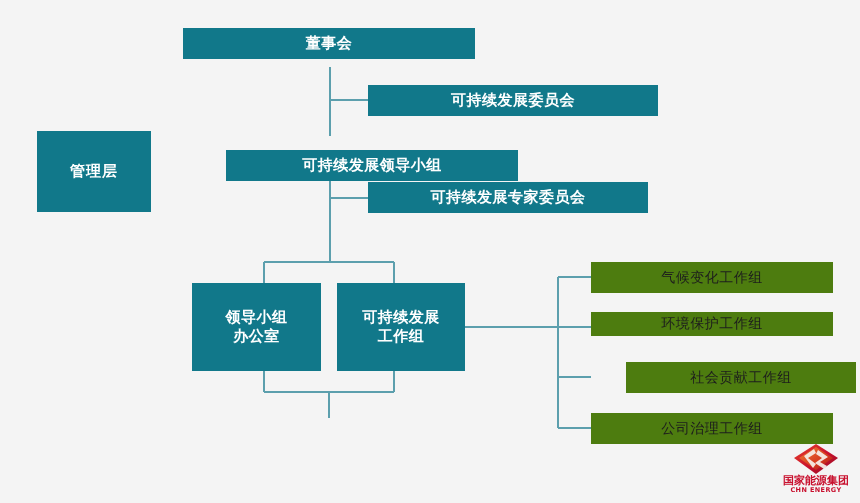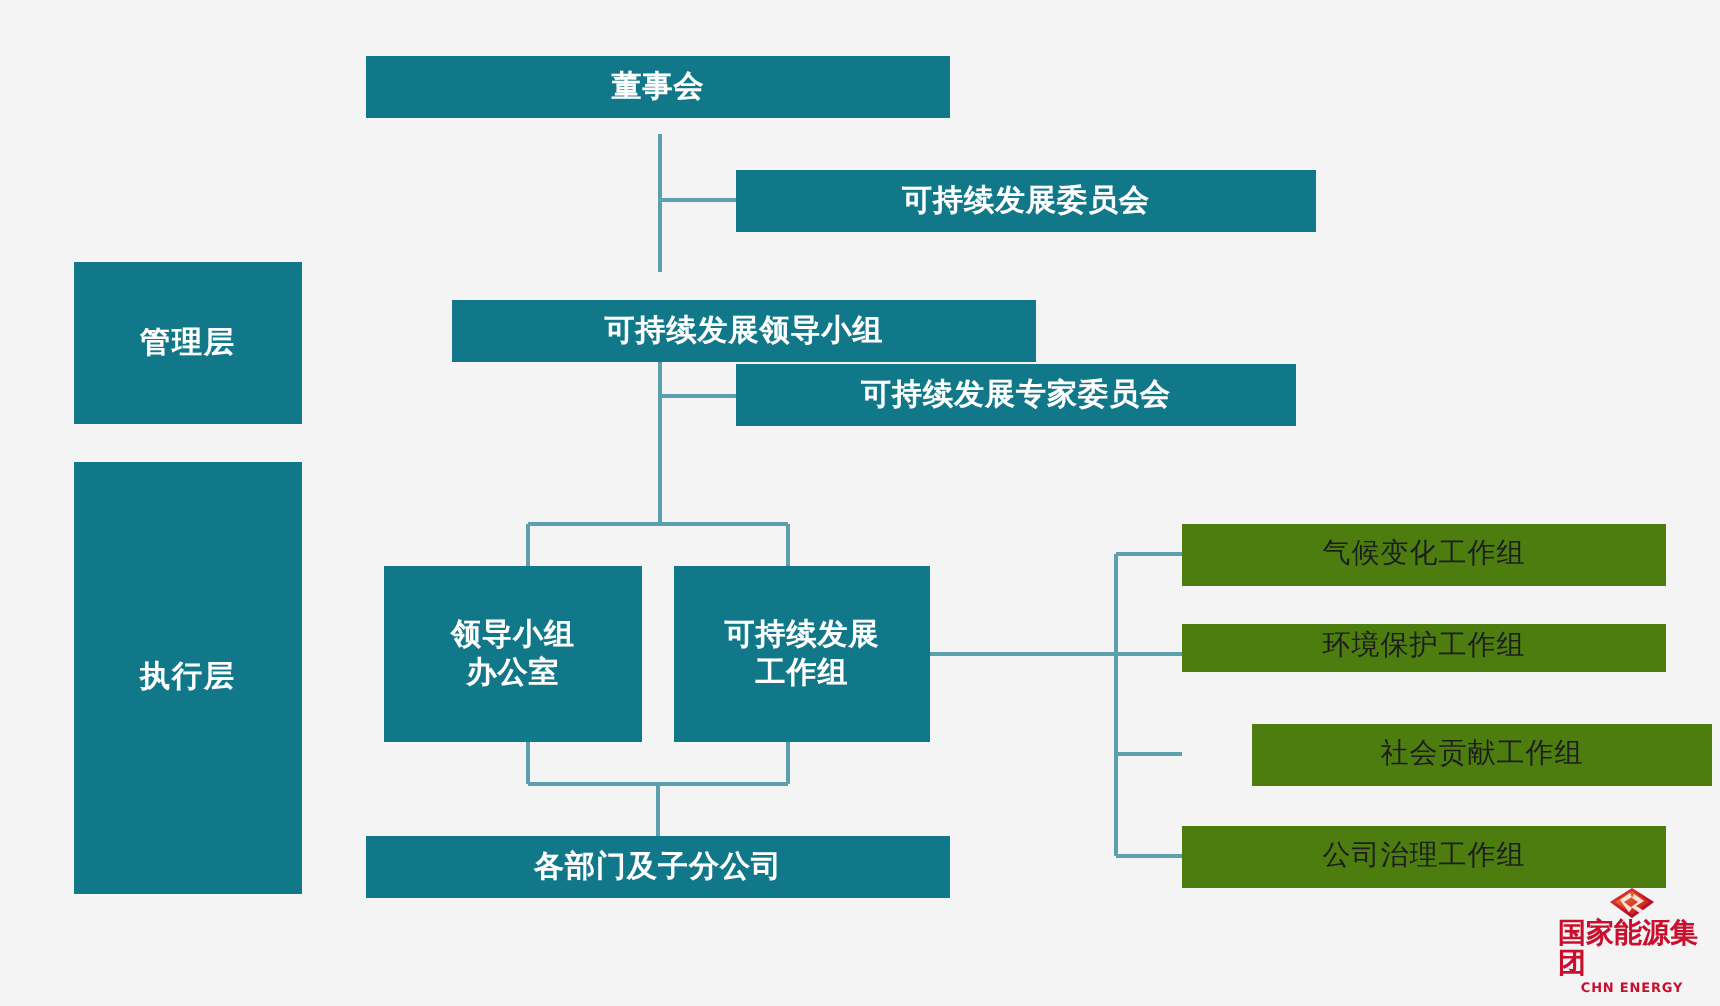--- a/index.html
+++ b/index.html
@@ -55,21 +55,21 @@
     position:absolute;
     left:779px;top:444px;
     width:74px;height:54px;
     display:flex;
     flex-direction:column;
     align-items:center;
     justify-content:flex-start;
   }
   #logo .mark{width:44px;height:30px;display:block;}
   #logo .cn{
-    font-size:14px;
+    font-size:11px;
     font-weight:bold;
     color:#c8102e;
     letter-spacing:0px;
     line-height:1.1;
     margin-top:1px;
   }
   #logo .en{
     font-size:6.5px;
     font-weight:bold;
     color:#c8102e;
@@ -111,39 +111,35 @@
       <line x1="558" y1="377" x2="591" y2="377"></line>
       <line x1="558" y1="428" x2="591" y2="428"></line>
     </g>
   </svg>
 
 
   <div class="box teal layer" style="left:37px;top:131px;width:114px;height:81px;">
     <span>管理层</span>
   </div>
 
-  <div class="box teal layer" style="left:37px;top:231px;width:114px;height:216px;">
-    <span>执行层</span>
-  </div>
 
   <div class="box teal node" style="left:183px;top:28px;width:292px;height:31px;">董事会</div>
 
   <div class="box teal node" style="left:368px;top:85px;width:290px;height:31px;">可持续发展委员会</div>
 
   <div class="box teal node" style="left:183px;top:150px;width:292px;height:31px;margin-left:43px;">可持续发展领导小组</div>
 
   <div class="box teal node" style="left:368px;top:182px;width:280px;height:31px;">可持续发展专家委员会</div>
 
   <div class="box teal node-tall" style="left:192px;top:283px;width:129px;height:88px;">领导小组
 办公室</div>
 
   <div class="box teal node-tall" style="left:337px;top:283px;width:128px;height:88px;">可持续发展
 工作组</div>
 
-  <div class="box teal node" style="left:183px;top:418px;width:292px;height:31px;">各部门及子分公司</div>
 
   <div class="box wg" style="left:591px;top:262px;width:242px;height:31px;">气候变化工作组</div>
 
   <div class="box wg" style="left:591px;top:312px;width:242px;height:24px;">环境保护工作组</div>
 
   <div class="box wg" style="left:626px;top:362px;width:230px;height:31px;">社会贡献工作组</div>
 
   <div class="box wg" style="left:591px;top:413px;width:242px;height:31px;">公司治理工作组</div>
 
   <div id="logo">

